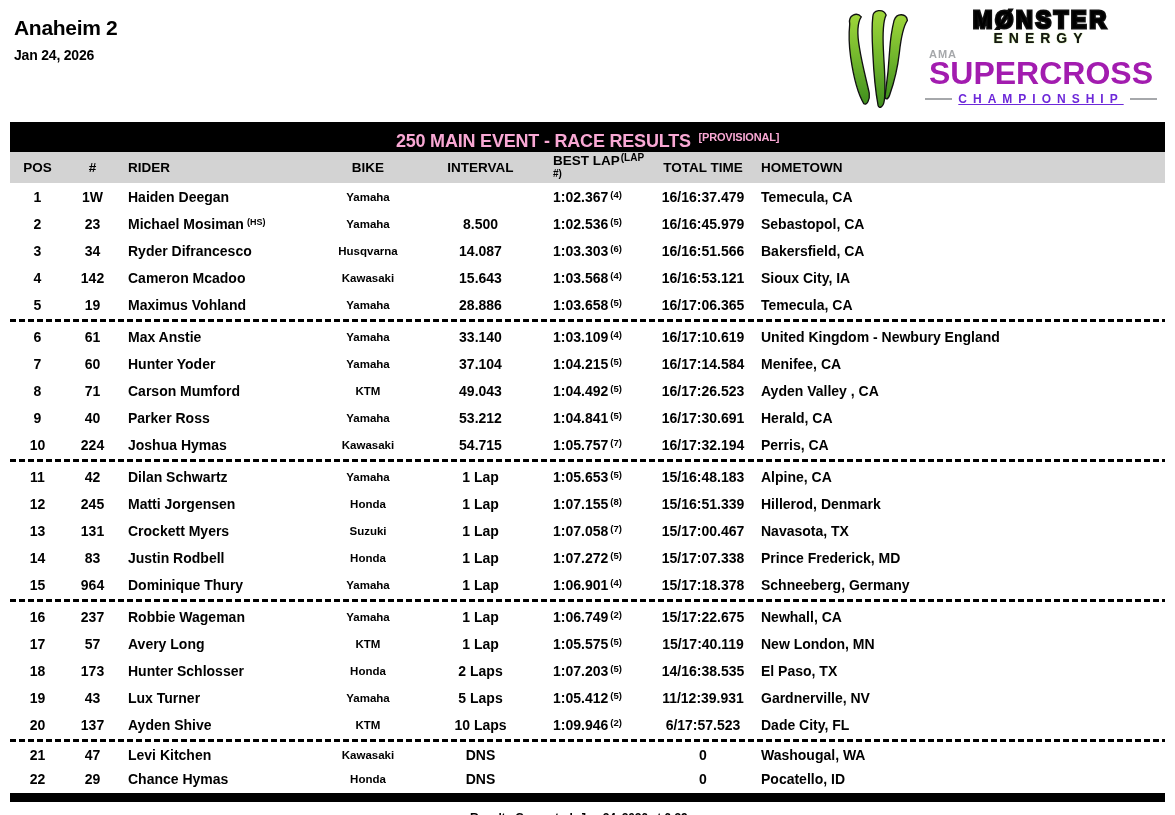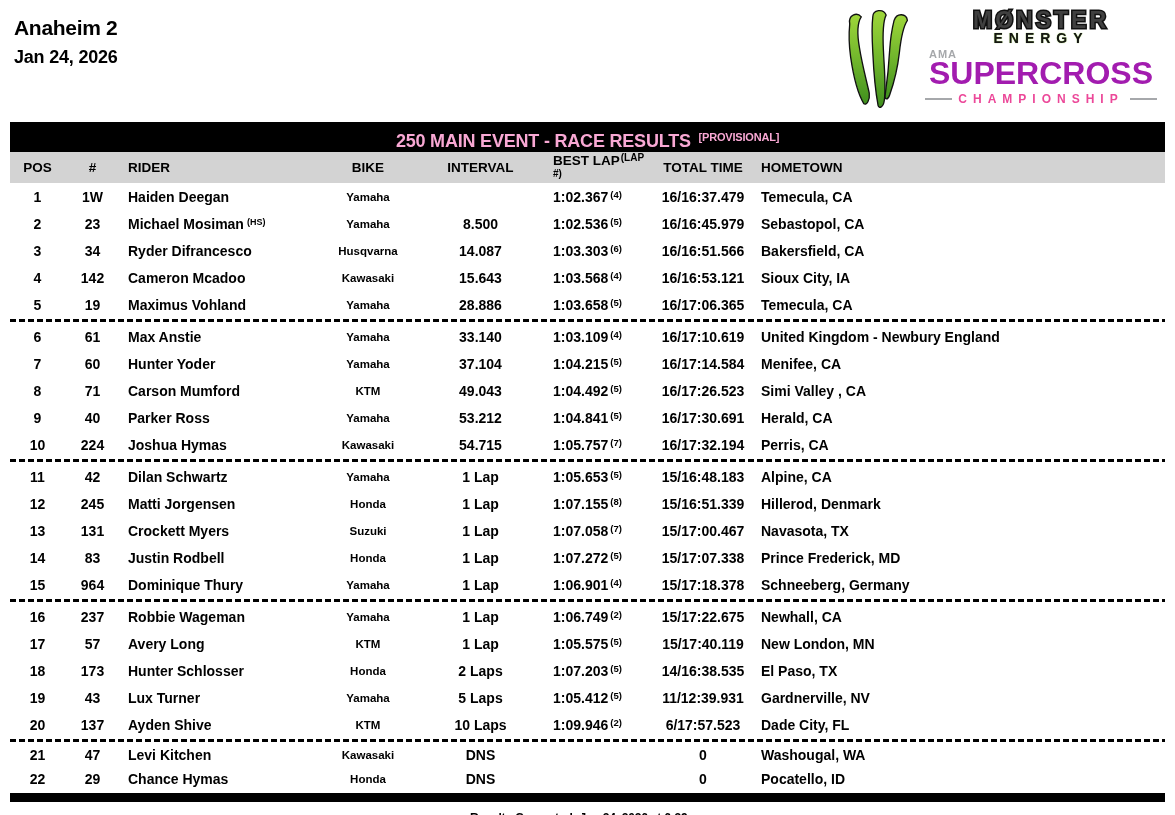--- a/index.html
+++ b/index.html
@@ -8,38 +8,38 @@
     width:1175px;height:815px;
     background:#fff;
     font-family:"Liberation Sans", sans-serif;
     color:#000;
     overflow:hidden;
   }
   
   .top{position:relative;height:122px;}
   .event{position:absolute;top:16px;left:14px;}
   .event-name{font-size:21px;font-weight:700;letter-spacing:-0.3px;}
-  .event-date{font-size:18px;font-weight:700;margin-top:7px;letter-spacing:-0.2px;}
+  .event-date{font-size:14px;font-weight:700;margin-top:7px;letter-spacing:-0.2px;}
   .logo{position:absolute;top:8px;right:18px;display:flex;align-items:flex-start;}
   .claw{width:80px;height:102px;margin-right:6px;}
   .logo-text{width:232px;text-align:center;}
   .monster{
     font-size:23px;font-weight:900;letter-spacing:3px;line-height:24px;
-    color:#404040;-webkit-text-stroke:3px #101010;paint-order:stroke fill;
+    color:#000000;-webkit-text-stroke:3px #101010;paint-order:stroke fill;
   }
   .energy{
     font-size:14px;font-weight:700;letter-spacing:6px;line-height:13px;color:#151515;
     text-shadow:0 0 1px #7fb72c;
   }
   .ama{display:block;text-align:left;font-size:11px;font-weight:700;letter-spacing:1px;
     color:#a6a8ab;margin:3px 0 -3px 4px;}
   .supercross{font-size:32px;font-weight:900;letter-spacing:0px;line-height:33px;color:#a21caf;}
   .champ-line{display:flex;align-items:center;justify-content:center;margin-top:2px;}
   .champ-dash{width:38px;height:2px;background:#a6a8ab;}
-  .champ{font-size:12px;font-weight:700;letter-spacing:6px;color:#ec4899;margin:0 6px;}
+  .champ{font-size:12px;font-weight:700;letter-spacing:6px;color:#6d28d9;margin:0 6px;text-decoration:underline;}
   
   .title-bar{
     margin:0 10px;background:#000;color:#f9a8d4;height:30px;line-height:30px;
     text-align:center;font-size:18px;font-weight:700;letter-spacing:-0.2px;
   }
   .title-bar sup{font-size:11px;font-weight:700;vertical-align:6px;margin-left:3px;}
   
   .table{margin:0 10px;}
   .row{display:flex;align-items:center;}
   .thead{background:#d3d3d3;height:31px;font-size:13.5px;font-weight:700;}
@@ -196,21 +196,21 @@
           <div class="c-home">Menifee, CA</div>
         </div>
         <div class="row body-row">
           <div class="c-pos">8</div>
           <div class="c-num">71</div>
           <div class="c-rider"><span>Carson Mumford</span></div>
           <div class="c-bike">KTM</div>
           <div class="c-int">49.043</div>
           <div class="c-best"><span>1:04.492</span><sup class="lapno">(5)</sup></div>
           <div class="c-total">16/17:26.523</div>
-          <div class="c-home">Simi Valley , CA</div>
+          <div class="c-home">Ayden Valley , CA</div>
         </div>
         <div class="row body-row">
           <div class="c-pos">9</div>
           <div class="c-num">40</div>
           <div class="c-rider"><span>Parker Ross</span></div>
           <div class="c-bike">Yamaha</div>
           <div class="c-int">53.212</div>
           <div class="c-best"><span>1:04.841</span><sup class="lapno">(5)</sup></div>
           <div class="c-total">16/17:30.691</div>
           <div class="c-home">Herald, CA</div>

